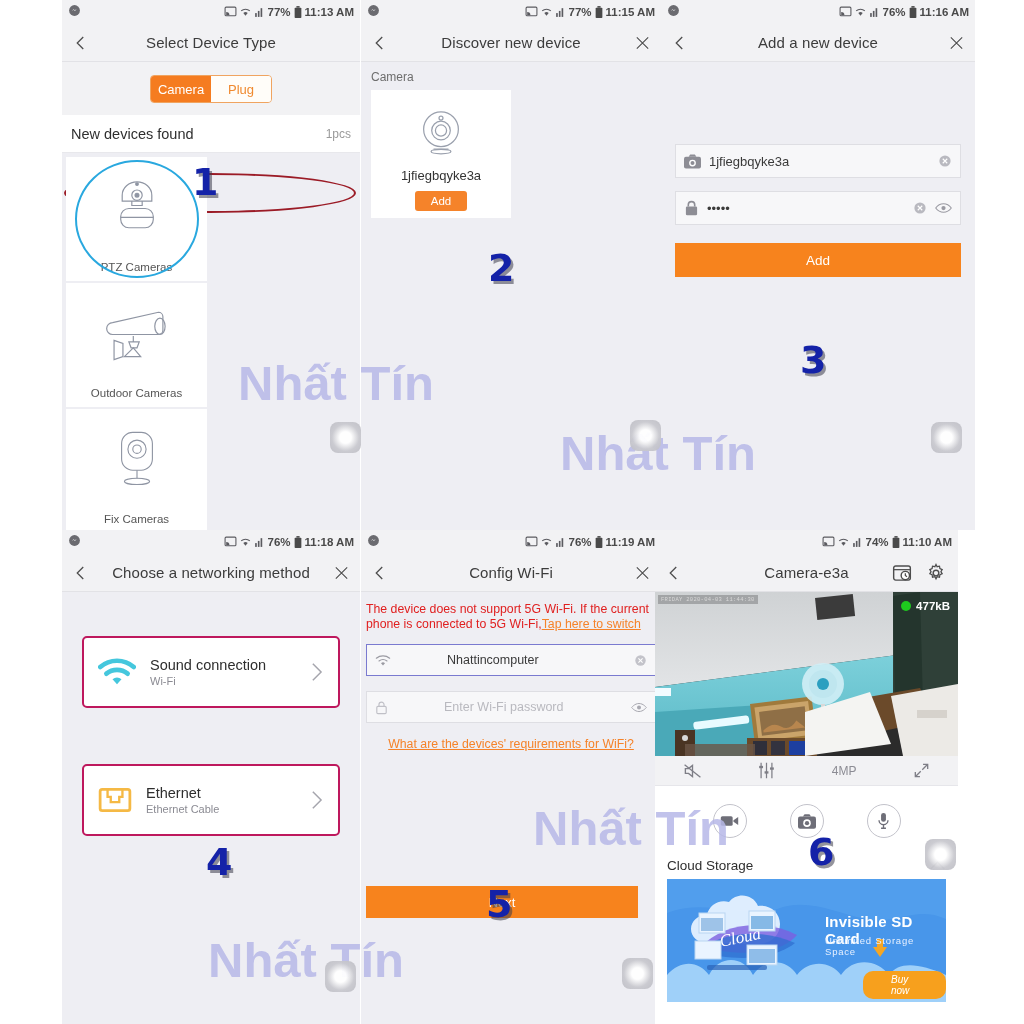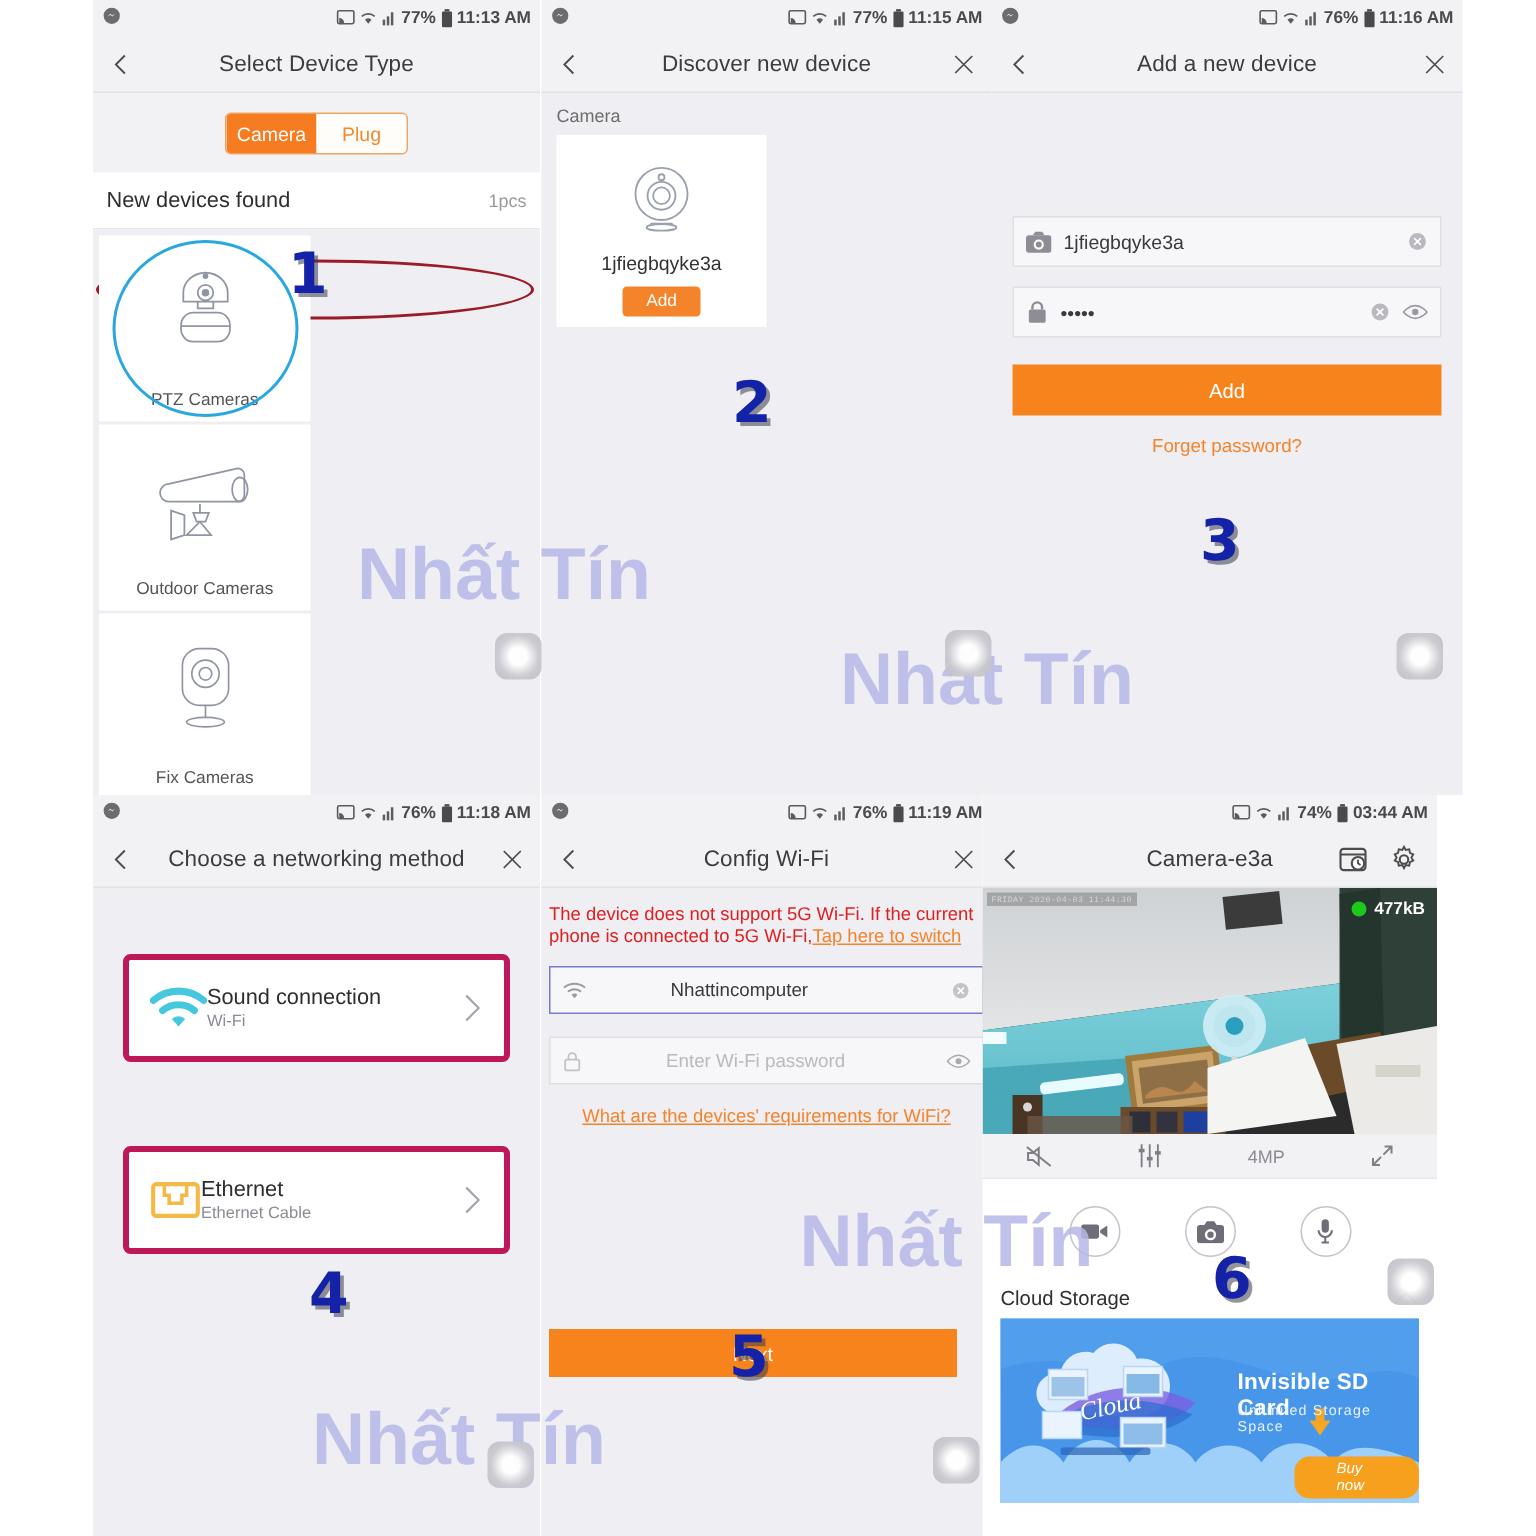--- a/index.html
+++ b/index.html
@@ -88,22 +88,22 @@
   .bigbtn {
     margin: 18px 14px 0 14px; height:34px; background:#f7831d; color:#fff;
     display:flex; align-items:center; justify-content:center; font-size:13.5px;
     border:none; width: calc(100% - 28px);
   }
   .linkc { text-align:center; color:#f5832a; font-size:12.5px; margin-top:13px; }
 
   
   #p4 { left: 62px; top: 530px; width: 298px; height: 494px; }
   .netcard {
-    background:#fff; border:4px solid #be185d; border-radius:5px;
-    margin: 0 20px; height:72px; display:flex; align-items:center; padding: 0 14px; 
+    background:#fff; border:2px solid #be185d; border-radius:5px;
+    margin: 0 20px; height:72px; display:flex; align-items:center; padding: 0 14px; gap:14px;
   }
   .netcard .tx { flex:1; }
   .netcard .t1 { font-size:14.5px; color:#2e2e2e; }
   .netcard .t2 { font-size:11px; color:#8b8b93; margin-top:2px; }
 
   
   #p5 { left: 361px; top: 530px; width: 300px; height: 494px; }
   .warn { color:#e02020; font-size:12.3px; line-height:15px; padding: 10px 5px 0 5px; }
   .warn a { color:#f5832a; text-decoration:underline; }
   .wfield {
@@ -430,21 +430,20 @@
         <svg width="14" height="14" viewBox="0 0 20 20">
             <circle cx="10" cy="10" r="8" fill="#b9b9c0"></circle>
             <path d="M6.8 6.8l6.4 6.4M13.2 6.8l-6.4 6.4" stroke="#fff" stroke-width="1.6"></path>
           </svg>
         <svg width="17" height="12" viewBox="0 0 24 16">
             <path d="M1 8s4.4-6 11-6 11 6 11 6-4.4 6-11 6S1 8 1 8z" fill="none" stroke="#9a9aa2" stroke-width="1.5"></path>
             <circle cx="12" cy="8" r="3" fill="#9a9aa2"></circle>
           </svg>
       </div>
       <button class="bigbtn">Add</button>
-      <div class="linkc">Forget password?</div>
     </div>
   </div>
 
   <div class="panel" id="p4">
     <div class="statusbar">
       <svg class="sb-left" viewBox="0 0 24 24">
           <circle cx="12" cy="12" r="10" fill="#6b6b70"></circle>
           <path d="M7 13l3.2-3.4 2.4 2 3.4-2.2-3.2 3.4-2.4-2z" fill="#fff"></path>
         </svg>
       <div class="sb-right">
@@ -602,21 +601,21 @@
               <rect x="1" y="13" width="3" height="7" fill="#5a5a5f"></rect>
               <rect x="6" y="9" width="3" height="11" fill="#5a5a5f"></rect>
               <rect x="11" y="4" width="3" height="16" fill="#5a5a5f"></rect>
             </svg>
         </div>
         <span>74%</span>
         <svg width="8" height="13" viewBox="0 0 10 16">
             <rect x="3" y="0" width="4" height="2" fill="#4a4a4a"></rect>
             <rect x="0.8" y="2" width="8.4" height="13" rx="1" fill="#4a4a4a"></rect>
           </svg>
-        <span>03:44 AM</span>
+        <span>11:10 AM</span>
       </div>
     </div>
     <div class="appbar">
       <svg class="backarrow" viewBox="0 0 24 24">
           <path d="M15 4L7 12l8 8" fill="none" stroke="#4d4d4d" stroke-width="1.7"></path>
         </svg>
       <div class="title">Camera-e3a</div>
       <svg style="position:absolute;right:46px;top:9px" width="20" height="20" viewBox="0 0 24 24">
         <rect x="2" y="3.5" width="20" height="17" rx="2.5" fill="none" stroke="#4d4d4d" stroke-width="1.7"></rect>
         <path d="M2 8h20" stroke="#4d4d4d" stroke-width="1.5"></path>

